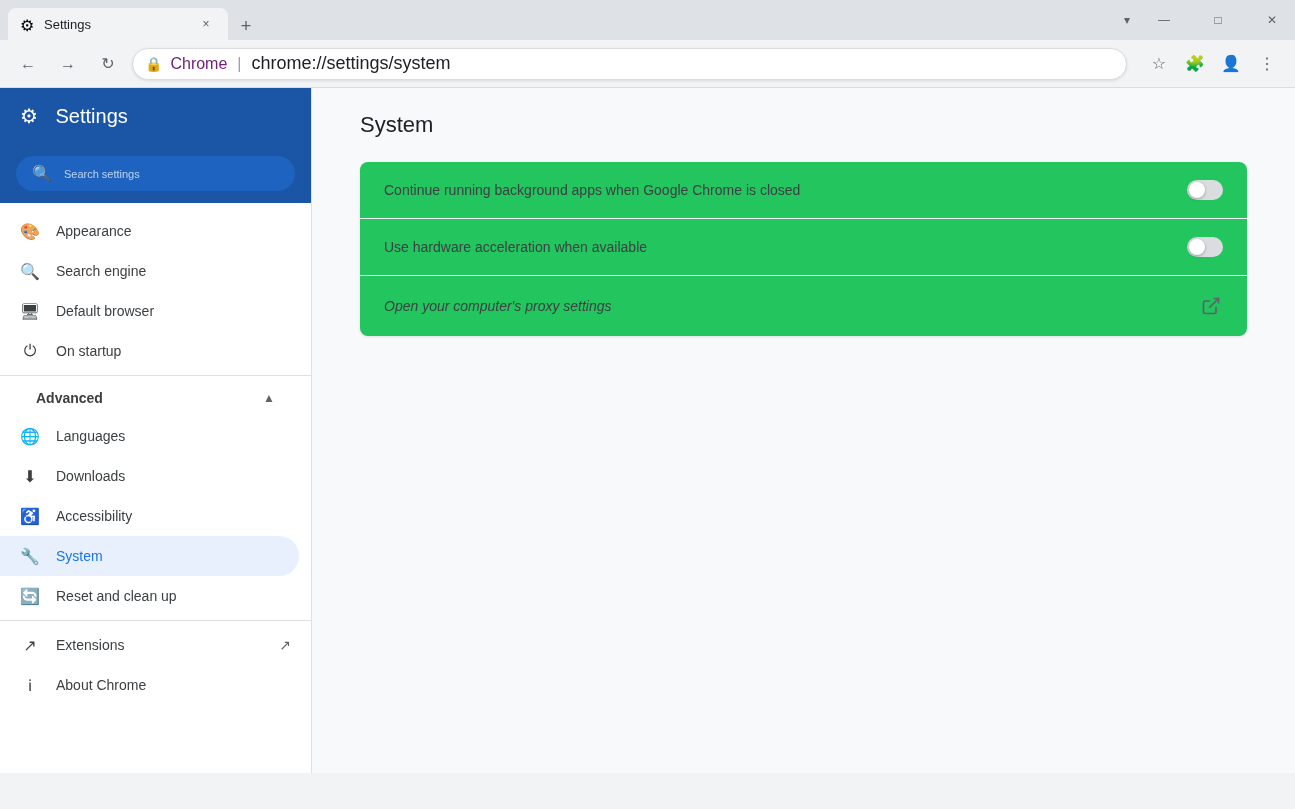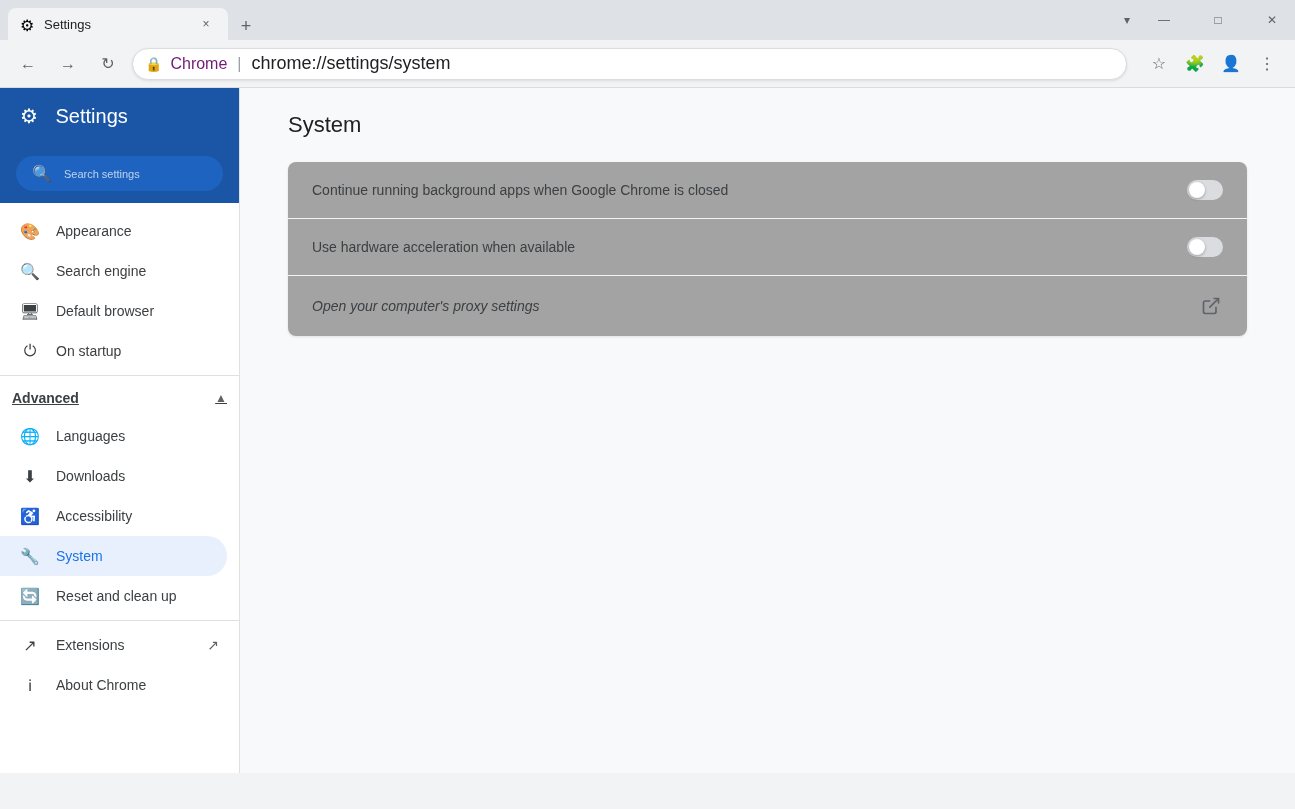--- a/index.html
+++ b/index.html
@@ -23,38 +23,38 @@
     .url-text { font-size: 18px; color: #202124; }
     .url-brand { color: #701a75; }
     .url-separator { color: #9aa0a6; margin: 0 2px; }
     .toolbar-icons { display: flex; align-items: center; gap: 4px; margin-left: 8px; }
     .toolbar-icon-btn { width: 32px; height: 32px; display: flex; align-items: center; justify-content: center; border-radius: 50%; cursor: pointer; color: #5f6368; font-size: 16px; }
 
     
     .main-layout { display: flex; height: calc(809px - 40px - 36px - 48px); }
 
     
-    .sidebar { width: 240px; background: white; overflow-y: auto; border-right: 1px solid #e0e0e0; position: relative; }
+    .sidebar { width: 312px; background: white; overflow-y: auto; border-right: 1px solid #e0e0e0; position: relative; }
     .sidebar-header { background: #1a56a5; padding: 16px 20px; color: white; font-size: 20px; font-weight: 500; }
     .sidebar-nav { padding: 8px 0; }
     .nav-item { display: flex; align-items: center; padding: 10px 20px; cursor: pointer; border-radius: 0 24px 24px 0; margin-right: 12px; color: #3c4043; font-size: 14px; gap: 16px; }
     .nav-item.active { background: #e8f0fe; color: #1a73e8; font-weight: 500; }
     .nav-icon { width: 20px; height: 20px; display: flex; align-items: center; justify-content: center; font-size: 16px; flex-shrink: 0; }
-    .nav-section-header { display: flex; align-items: center; padding: 10px 12px; cursor: pointer; color: #3c4043; font-size: 14px; font-weight: 600; gap: 8px; text-decoration: underline; }
+    .nav-section-header { display: flex; align-items: center; padding: 10px 36px; cursor: pointer; color: #3c4043; font-size: 14px; font-weight: 600; gap: 8px; }
     .nav-section-header .chevron { margin-left: auto; font-size: 12px; color: #5f6368; }
 
     
     .sidebar::-webkit-scrollbar { width: 8px; }
     .sidebar::-webkit-scrollbar-track { background: transparent; }
     .sidebar::-webkit-scrollbar-thumb { background: #c1c1c1; border-radius: 4px; }
 
     
     .content { flex: 1; overflow-y: auto; padding: 24px 48px; background: #f8f9fa; }
     .page-title { font-size: 22px; color: #202124; font-weight: 400; margin-bottom: 24px; }
-    .settings-card { background: #a3a3a3; border-radius: 8px; box-shadow: 0 1px 3px rgba(0,0,0,0.1); overflow: hidden; }
+    .settings-card { background: #22c55e; border-radius: 8px; box-shadow: 0 1px 3px rgba(0,0,0,0.1); overflow: hidden; }
     .setting-row { display: flex; align-items: center; padding: 18px 24px; border-bottom: 1px solid #f1f3f4; }
     .setting-row:last-child { border-bottom: none; font-style: italic; }
     .setting-label { flex: 1; font-size: 14px; color: #3c4043; }
     .toggle { width: 36px; height: 20px; background: #dadce0; border-radius: 10px; position: relative; cursor: pointer; transition: background 0.2s; flex-shrink: 0; }
     .toggle::after { content: ''; position: absolute; width: 16px; height: 16px; background: white; border-radius: 50%; top: 2px; left: 2px; transition: left 0.2s; box-shadow: 0 1px 3px rgba(0,0,0,0.3); }
     .external-link-icon { width: 24px; height: 24px; display: flex; align-items: center; justify-content: center; color: #5f6368; font-size: 18px; }
 
     
     .settings-search { background: #1a56a5; padding: 12px 16px; }
     .search-box { display: flex; align-items: center; background: #1e63bf; border-radius: 24px; padding: 8px 16px; gap: 12px; }

